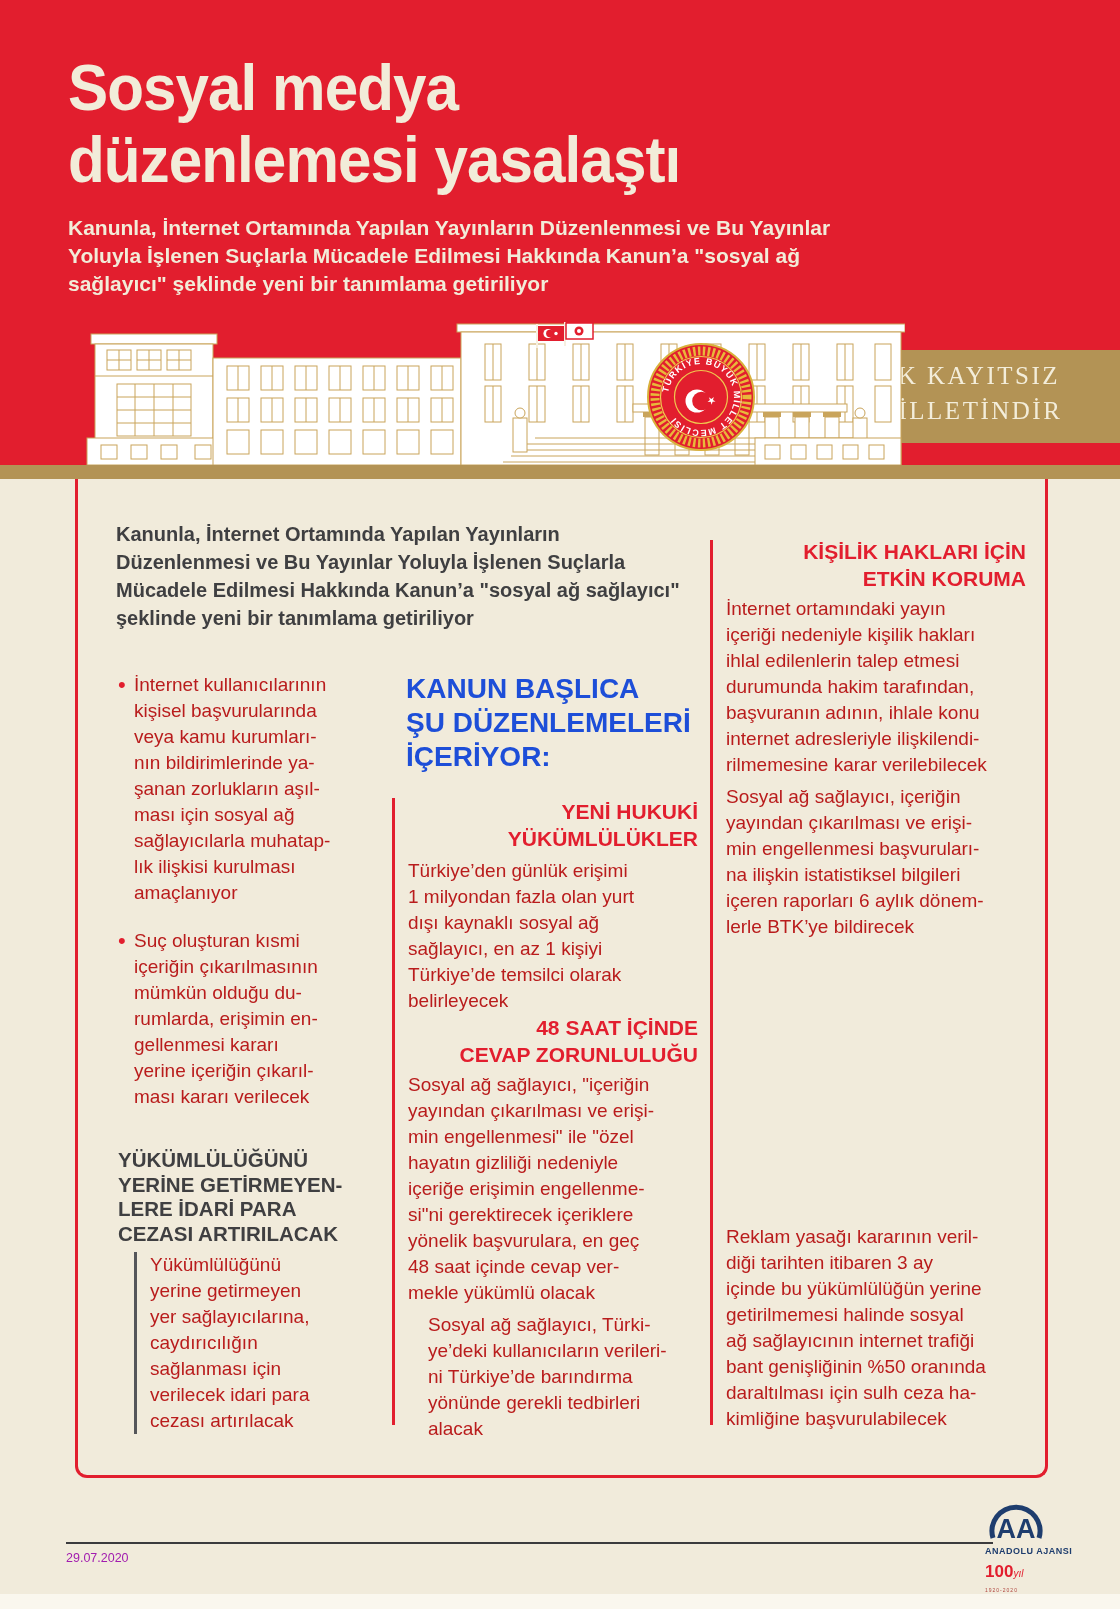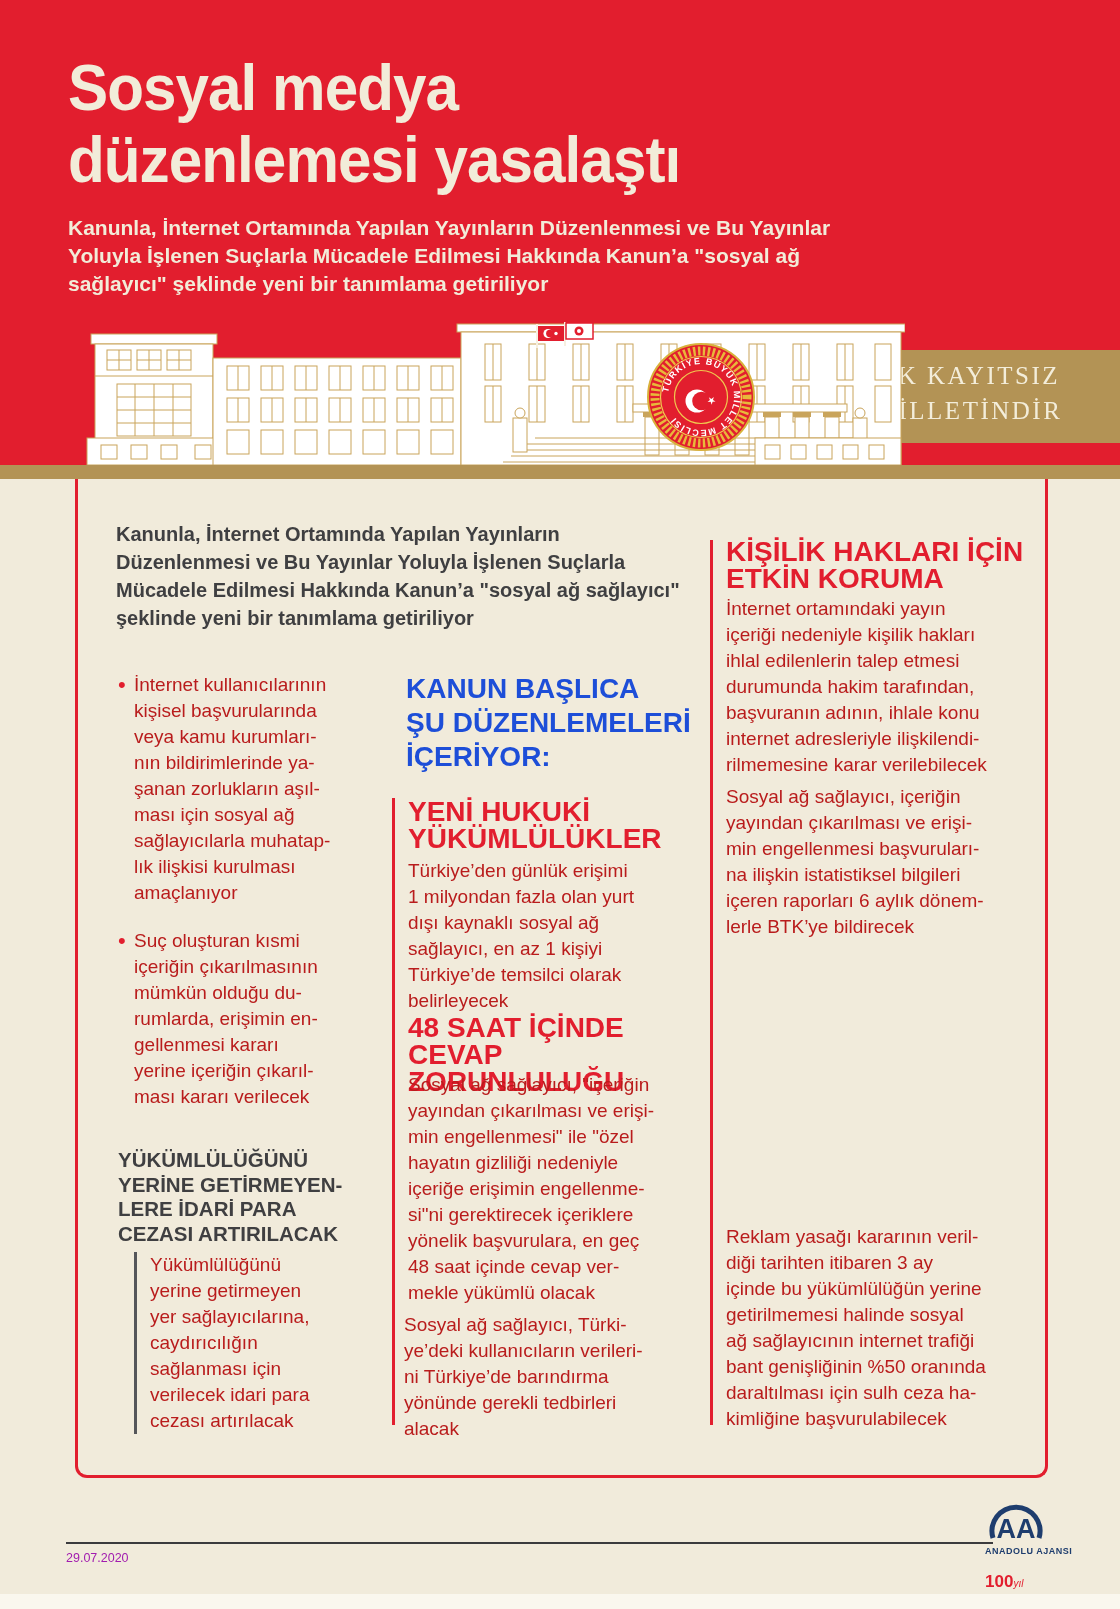--- a/index.html
+++ b/index.html
@@ -26,31 +26,31 @@
   
   #content-frame{left:75px;top:479px;width:973px;height:999px;box-sizing:border-box;
                  border:3px solid #e21e2e;border-top:none;
                  border-radius:0 0 12px 12px;}
 
   .intro{left:116px;top:520px;width:580px;color:#3f3f41;font-weight:700;
          font-size:20px;line-height:28px;}
   .body-text{font-size:19px;line-height:26px;color:#b91c1c;}
   .h-dark{font-weight:700;font-size:20.5px;line-height:24.5px;color:#3f3f41;}
   .h-red-lg{font-weight:700;font-size:28px;line-height:34px;color:#1d4ed8;}
-  .h-red{font-weight:700;font-size:28px;line-height:27px;color:#e21e2e;}
+  .h-red{font-weight:700;font-size:21px;line-height:27px;color:#e21e2e;text-align:right;}
   .bullet-dot{color:#e21e2e;font-size:22px;line-height:26px;}
   .quote{border-left:3px solid #55565a;padding-left:13px;}
   .vbar{width:3px;background:#e21e2e;}
 
   
   #footer-rule{left:66px;top:1542px;width:927px;height:2px;background:#3b3b3d;}
   #footer-date{left:66px;top:1551px;font-size:12.5px;color:#a21caf;}
   #aa-block{left:985px;top:1500px;width:92px;}
   #aa-name{font-size:9px;font-weight:700;color:#1e3d6e;letter-spacing:.5px;}
-  #aa-100{margin-top:17px;color:#e21e2e;font-weight:700;font-size:17px;line-height:18px;}
+  #aa-100{margin-top:3px;color:#e21e2e;font-weight:700;font-size:17px;line-height:26px;}
   #aa-100 .yil{font-style:italic;font-weight:400;font-size:10px;}
   #aa-years{font-size:5px;color:#b0453f;letter-spacing:1px;}
   #bottom-strip{left:0;top:1594px;width:1120px;height:15px;background:#faf7ee;}
 </style>
 </head>
 <body>
 
 <div id="page">
 
   <div class="abs" id="red-header"></div>
@@ -310,21 +310,21 @@
 CEVAP ZORUNLULUĞU</div>
   <div class="abs pre body-text" style="left:408px;top:1072px;width:290px">Sosyal ağ sağlayıcı, "içeriğin
 yayından çıkarılması ve erişi-
 min engellenmesi" ile "özel
 hayatın gizliliği nedeniyle
 içeriğe erişimin engellenme-
 si"ni gerektirecek içeriklere
 yönelik başvurulara, en geç
 48 saat içinde cevap ver-
 mekle yükümlü olacak</div>
-  <div class="abs pre body-text" style="left:404px;top:1312px;width:290px">Sosyal ağ sağlayıcı, Türki-
+  <div class="abs pre body-text" style="left:428px;top:1312px;width:290px">Sosyal ağ sağlayıcı, Türki-
 ye’deki kullanıcıların verileri-
 ni Türkiye’de barındırma
 yönünde gerekli tedbirleri
 alacak</div>
 
   <div class="abs vbar" style="left:710px;top:540px;height:885px"></div>
 
   <div class="abs pre h-red" style="left:726px;top:538px;width:300px">KİŞİLİK HAKLARI İÇİN
 ETKİN KORUMA</div>
   <div class="abs pre body-text" style="left:726px;top:596px;width:300px">İnternet ortamındaki yayın

